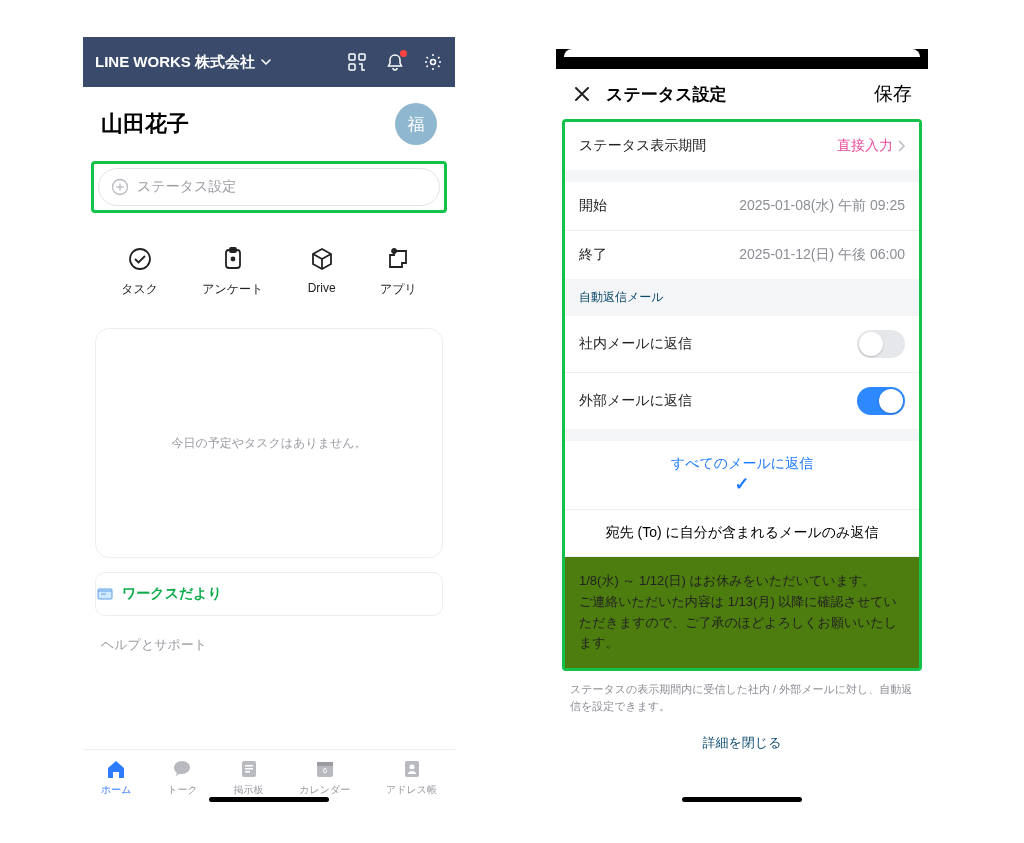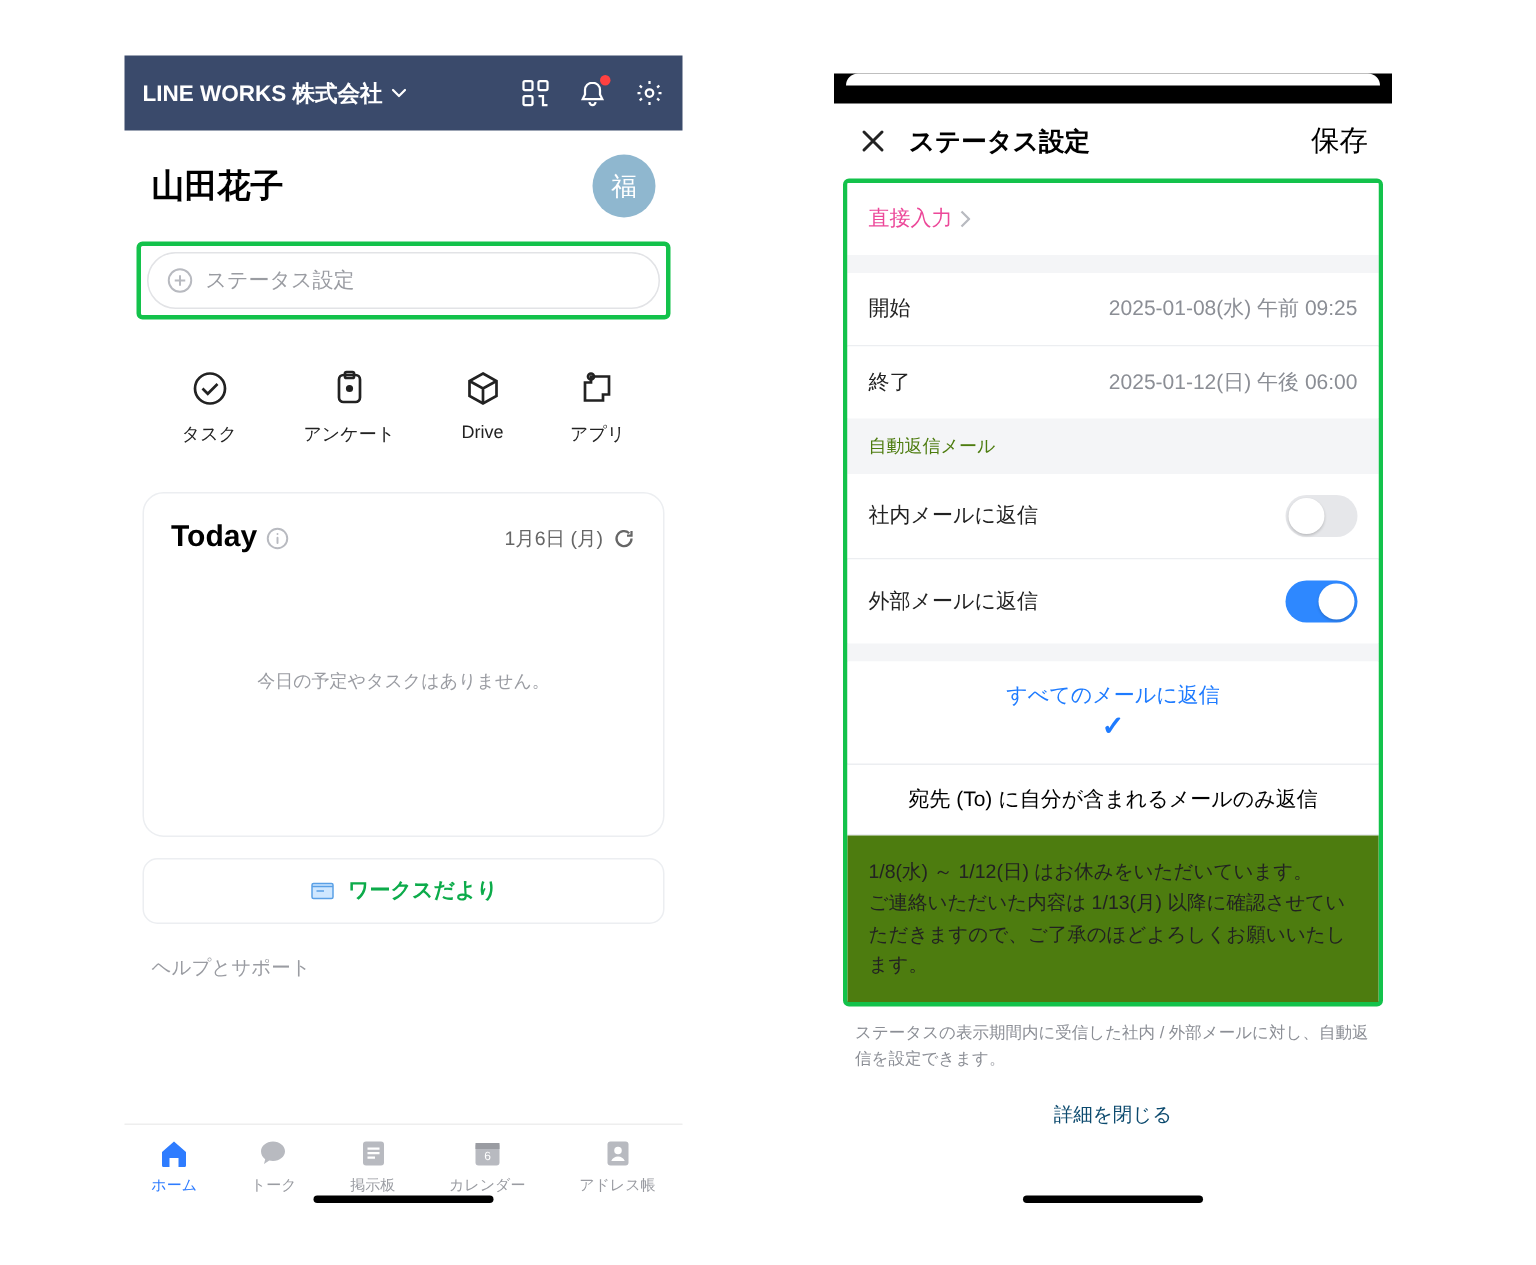--- a/index.html
+++ b/index.html
@@ -85,21 +85,21 @@
   .today-head { display: flex; align-items: center; }
   .today-title { font-size: 20px; font-weight: 700; flex: 1; display:flex; align-items:center; gap:6px;}
   .today-date { font-size: 13px; color: #666; display:flex; align-items:center; gap:6px;}
   .today-empty { flex:1; display:flex; align-items:center; justify-content:center; color:#9a9ca2; font-size:12px; }
 
   .works-card {
     margin: 14px 12px 10px 12px;
     border: 1px solid #eceef1;
     border-radius: 10px;
     height: 44px;
-    display:flex; align-items:center; justify-content:center;
+    display:flex; align-items:center; justify-content:flex-start;
     gap:8px; color:#0cab4a; font-size:14px; font-weight:600;
   }
 
   .help-text { padding: 10px 18px; color:#9a9ca2; font-size:13px; }
 
   .tabbar {
     position:absolute; bottom:0; left:0; right:0;
     height:56px; border-top:1px solid #eee;
     display:flex; justify-content:space-around; align-items:center;
     background:#fff;
@@ -139,21 +139,21 @@
     padding: 14px 14px;
     background:#fff;
     font-size:14px;
     min-height:48px;
   }
   .setting-row .label { flex:1; color:#222; }
   .setting-row .value { color:#8b8e95; font-size:14px; }
   .setting-row .value.link { color:#ec4899; display:flex; align-items:center; gap:4px; }
 
   .section-gap { height:12px; background:#f4f5f7; }
-  .section-header { background:#f4f5f7; padding:10px 14px; color:#4d7c0f; font-size:12px; }
+  .section-header { background:#f4f5f7; padding:10px 14px; color:#0c4a6e; font-size:12px; }
 
   .toggle {
     width:48px; height:28px; border-radius:14px; position:relative;
   }
   .toggle.off { background:#e6e7ea; }
   .toggle.on { background:#2e88ff; }
   .toggle .knob {
     width:24px; height:24px; background:#fff; border-radius:50%;
     position:absolute; top:2px;
     box-shadow:0 1px 2px rgba(0,0,0,0.2);
@@ -267,39 +267,20 @@
         <svg width="28" height="28" viewBox="0 0 28 28" stroke="#222" stroke-width="1.8" fill="none">
             <path d="M10 6h12v12h-4v4H6V10h4V6z"></path>
             <circle cx="10" cy="6" r="2"></circle>
           </svg>
       </span>
       <span>アプリ</span>
     </div>
   </div>
 
   <div class="today-card">
-    <div class="today-head">
-      <div class="today-title">
-        <span>Today</span>
-        <span class="icon">
-          <svg width="16" height="16" viewBox="0 0 16 16" stroke="#b8bac0" stroke-width="1.3" fill="none">
-              <circle cx="8" cy="8" r="6.5"></circle>
-              <path d="M8 5v.01M8 7.5V11" stroke-linecap="round"></path>
-            </svg>
-        </span>
-      </div>
-      <div class="today-date">
-        <span>1月6日 (月)</span>
-        <span class="icon">
-          <svg width="16" height="16" viewBox="0 0 16 16" stroke="#666" stroke-width="1.5" fill="none">
-              <path d="M13 8a5 5 0 11-1.5-3.5M13 3v3h-3"></path>
-            </svg>
-        </span>
-      </div>
-    </div>
     <div class="today-empty">今日の予定やタスクはありません。</div>
   </div>
 
   <div class="works-card">
     <span class="icon">
       <svg width="18" height="18" viewBox="0 0 18 18">
           <rect x="2" y="4" width="14" height="10" rx="1" fill="#cfe7ff" stroke="#5aa0e6"></rect>
           <path d="M2 6h14M5 9h5" stroke="#5aa0e6"></path>
         </svg>
     </span>
@@ -361,20 +342,21 @@
           <path d="M4 4l12 12M16 4L4 16"></path>
         </svg>
     </span>
     <span class="title">ステータス設定</span>
     <span class="save">保存</span>
   </div>
 
   <div class="highlight-box">
 
     <div class="setting-row">
+      <span class="label">ステータス表示期間</span>
       <span class="value link">
         <span>直接入力</span>
         <svg width="8" height="12" viewBox="0 0 8 12">
             <path d="M2 1l5 5-5 5" stroke="#b8bac0" stroke-width="1.5" fill="none"></path>
           </svg>
       </span>
     </div>
 
     <div class="section-gap"></div>
 

